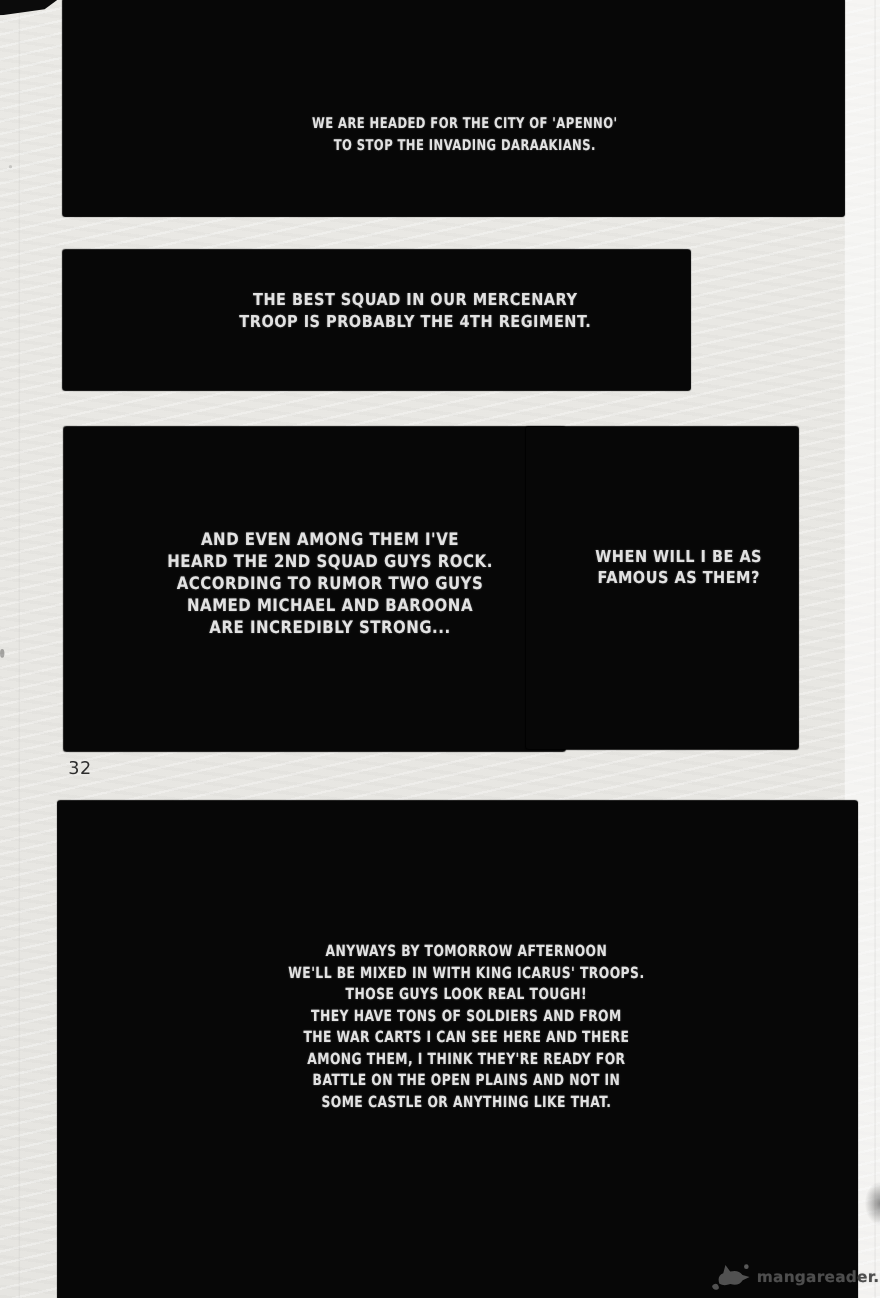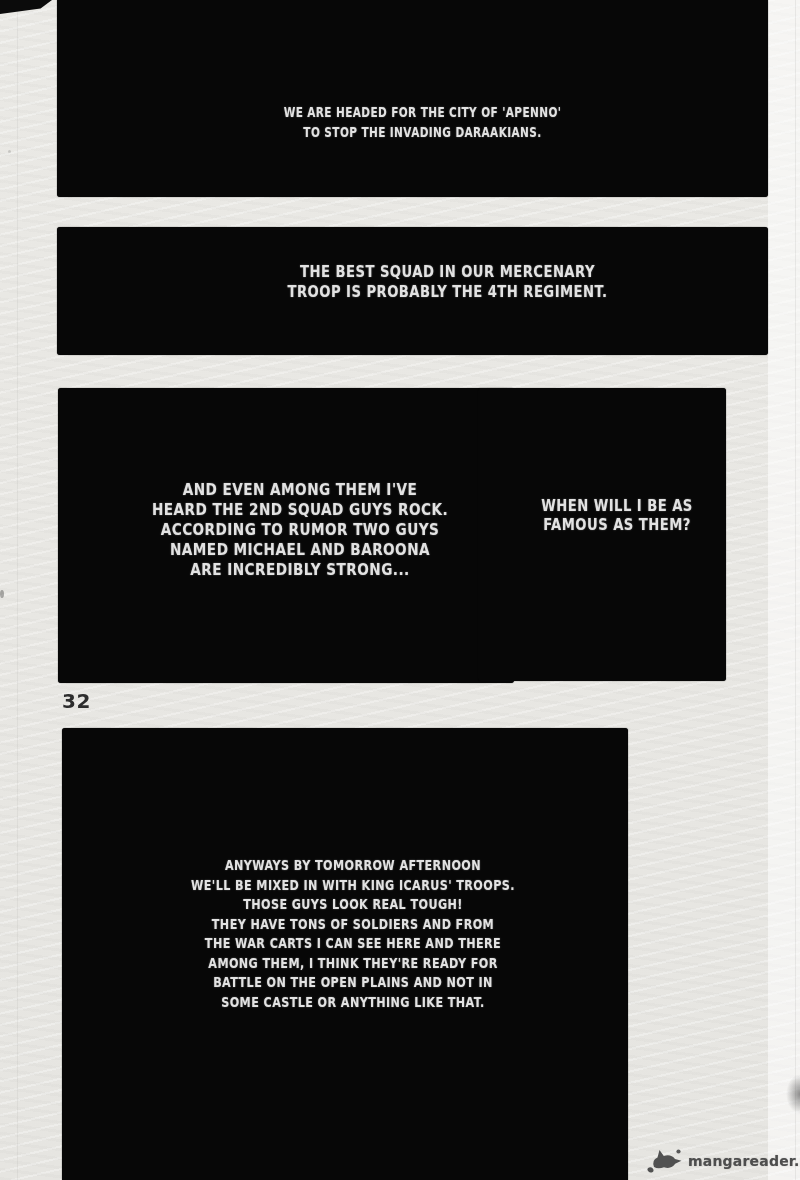--- a/index.html
+++ b/index.html
@@ -31,44 +31,44 @@
   }
   .speck{position:absolute;background:rgba(0,0,0,0.30);border-radius:50%;}
   .speck.a{left:0px;top:590px;width:4px;height:8px;}
   .speck.b{left:8px;top:150px;width:3px;height:3px;opacity:.5;}
 
   .panel{
     position:absolute;background:#070707;border-radius:3px;
     box-shadow:0 0 1px rgba(0,0,0,0.9);
   }
   .p1{left:57px;top:0px;width:711px;height:197px;border-top-left-radius:0;border-top-right-radius:0;}
-  .p2{left:57px;top:227px;width:711px;height:128px;}
+  .p2{left:57px;top:227px;width:571px;height:128px;}
   .p3{left:58px;top:388px;width:410px;height:295px;padding-left:46px;}
   .p4{left:478px;top:388px;width:248px;height:293px;}
-  .p5{left:62px;top:728px;width:566px;height:452px;border-bottom-left-radius:0;border-bottom-right-radius:0;}
+  .p5{left:52px;top:728px;width:728px;height:452px;border-bottom-left-radius:0;border-bottom-right-radius:0;}
 
   .dialogue{
     position:absolute;left:0;right:0;
     text-align:center;
     white-space:pre-line;
     color:#e2e2e2;
     font-weight:700;
     letter-spacing:0.5px;
     text-shadow:0 0 2px rgba(235,235,235,0.38);
     transform-origin:50% 0;
   }
   .d1{top:102px;font-size:13.5px;line-height:20px;transform:translateX(10px) scaleX(0.78);}
   .d2{top:36px; font-size:15px;  line-height:19.5px;transform:translateX(35px) scaleX(0.88);}
   .d3{top:92px; font-size:15.5px;line-height:20px;transform:translateX(14px) scaleX(0.88);}
   .d4{top:109px;font-size:15px;  line-height:19px;transform:translateX(15px) scaleX(0.88);}
   .d5{top:128px;font-size:14px;  line-height:19.5px;transform:translateX(8px) scaleX(0.80);}
 
   .page-number{
     position:absolute;left:62px;top:689px;
-    font-size:20px;font-weight:700;color:#2d2d2d;
+    font-size:16px;font-weight:400;color:#2d2d2d;
     letter-spacing:0.5px;
   }
 
   .watermark{
     position:absolute;left:645px;top:1146px;
     display:flex;align-items:center;gap:3px;
     height:30px;
   }
   .watermark .logo{flex:0 0 auto;display:block;}
   .watermark .site{

